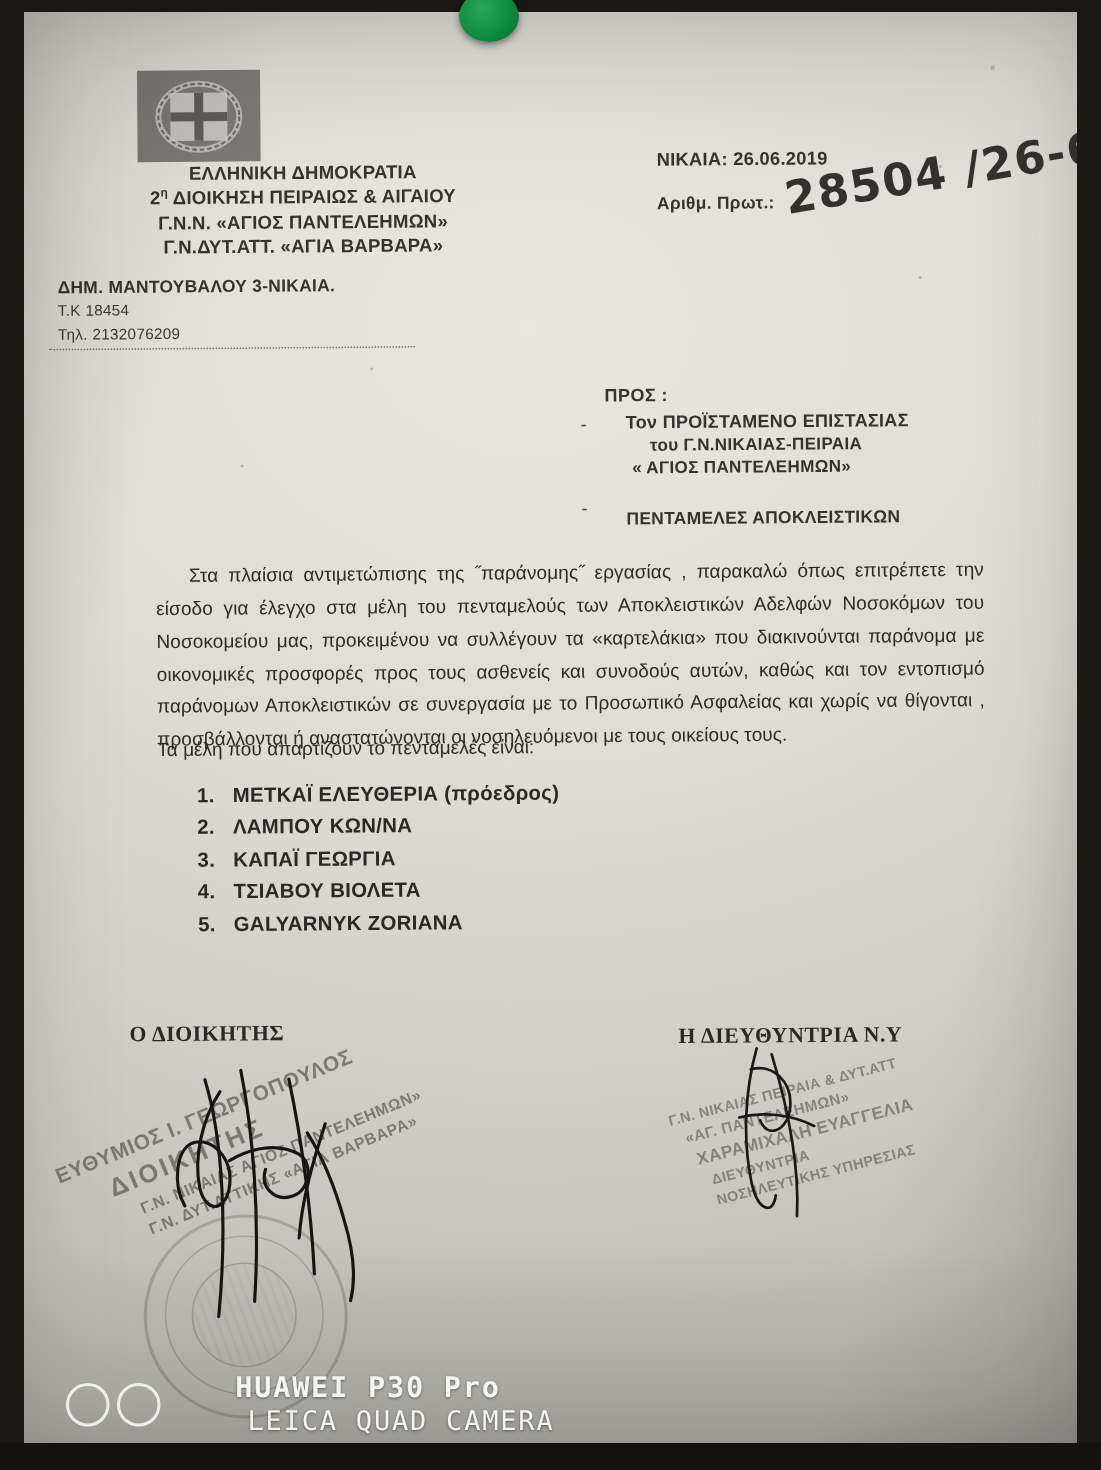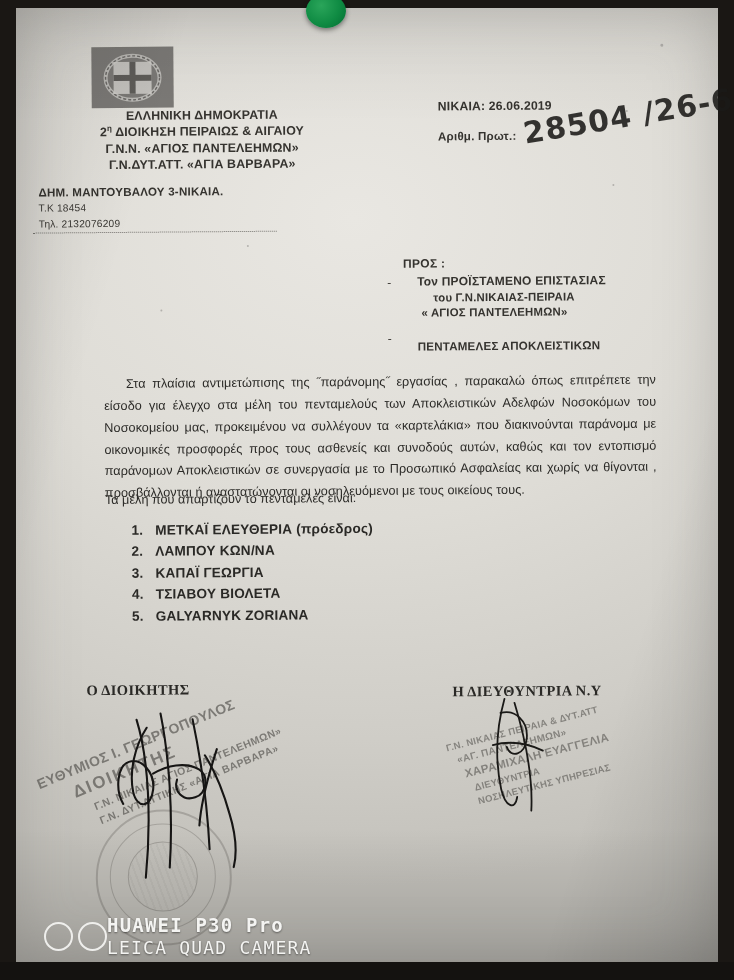--- a/index.html
+++ b/index.html
@@ -269,38 +269,40 @@
     background: repeating-linear-gradient(70deg, rgba(109,106,101,.18) 0 2px, transparent 2px 6px);
   }
 
   
   #watermark {
     position: absolute;
     left: 44px;
     bottom: 22px;
     display: flex;
     align-items: center;
+    gap: 14px;
     z-index: 8;
+    text-align: center;
   }
   #wm-lenses { display: flex; gap: 5px; }
   .lens {
     width: 25px; height: 25px;
     border: 2.4px solid #f2f2f0;
     border-radius: 50%;
     opacity: .95;
   }
   #wm-text {
     font-family: "DejaVu Sans Mono", monospace;
     color: #f4f4f2;
     line-height: 1.18;
     letter-spacing: 1.2px;
     text-shadow: 0 1px 2px rgba(0,0,0,.45);
   }
   #wm-l1 { font-size: 19px; font-weight: bold; }
-  #wm-l2 { font-size: 18px; }
+  #wm-l2 { font-size: 18px; margin-left: 44px; }
 
   
   #bottom-band {
     position: absolute;
     left: 0; right: 0; bottom: 0;
     height: 18px;
     background: #141210;
     z-index: 9;
   }
   

